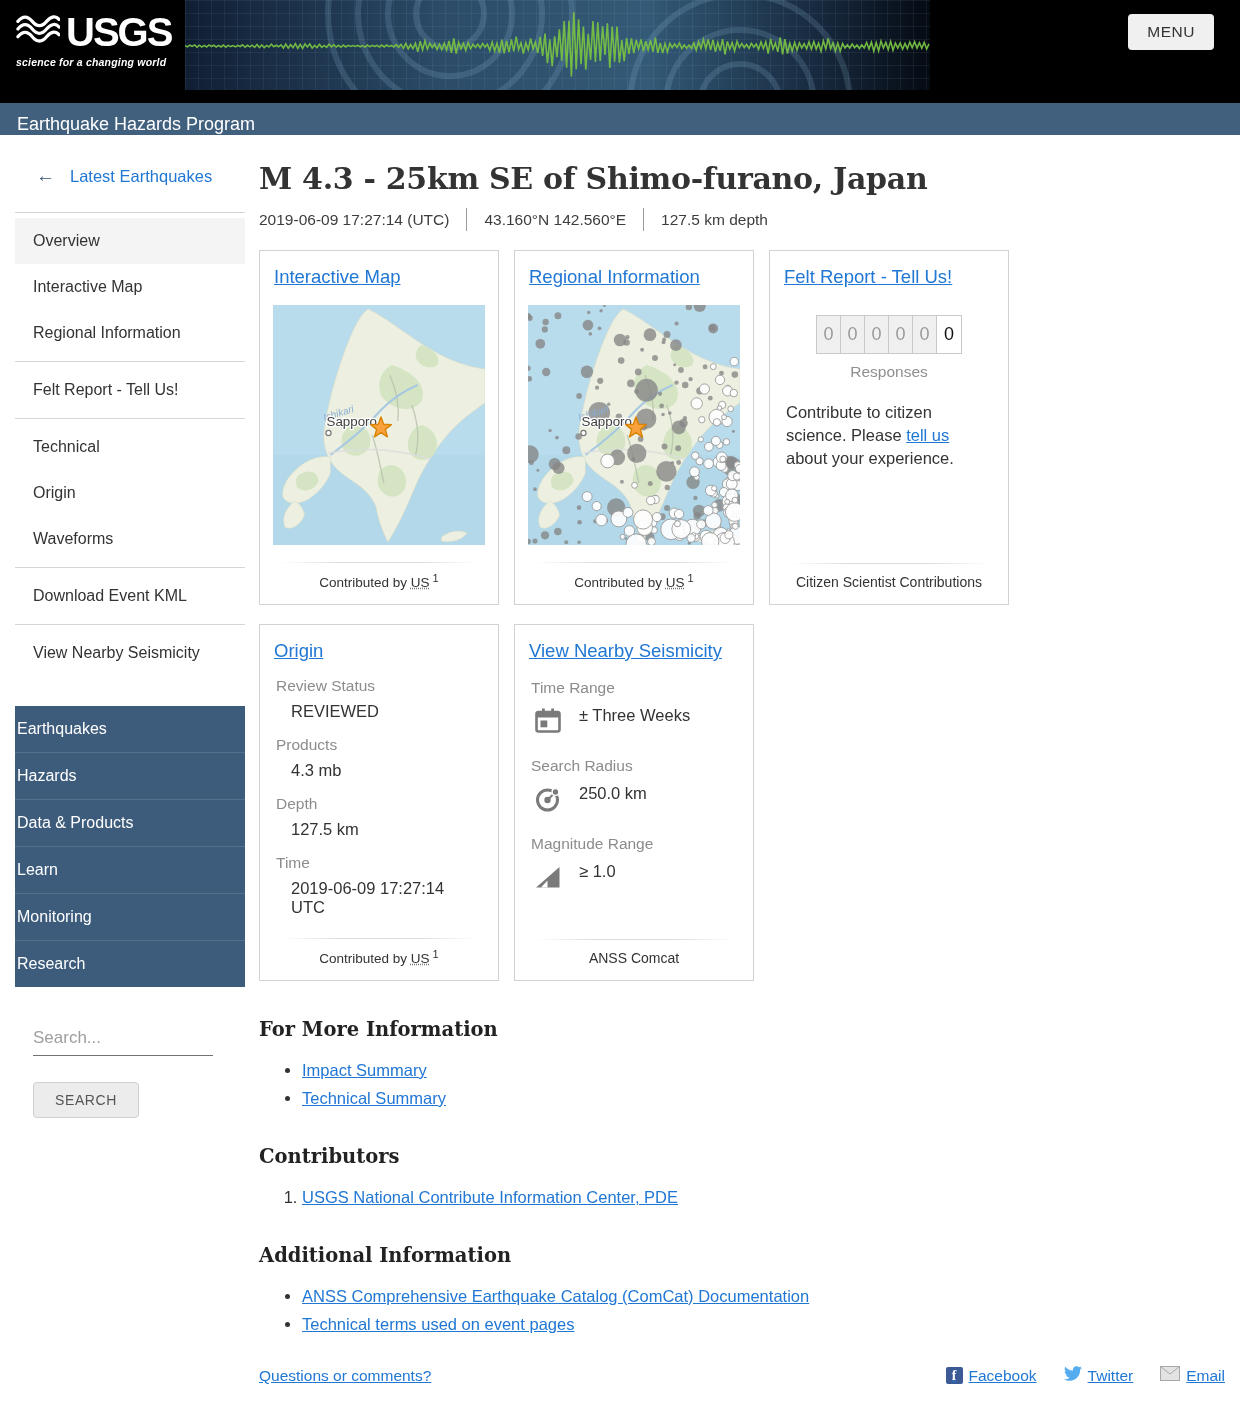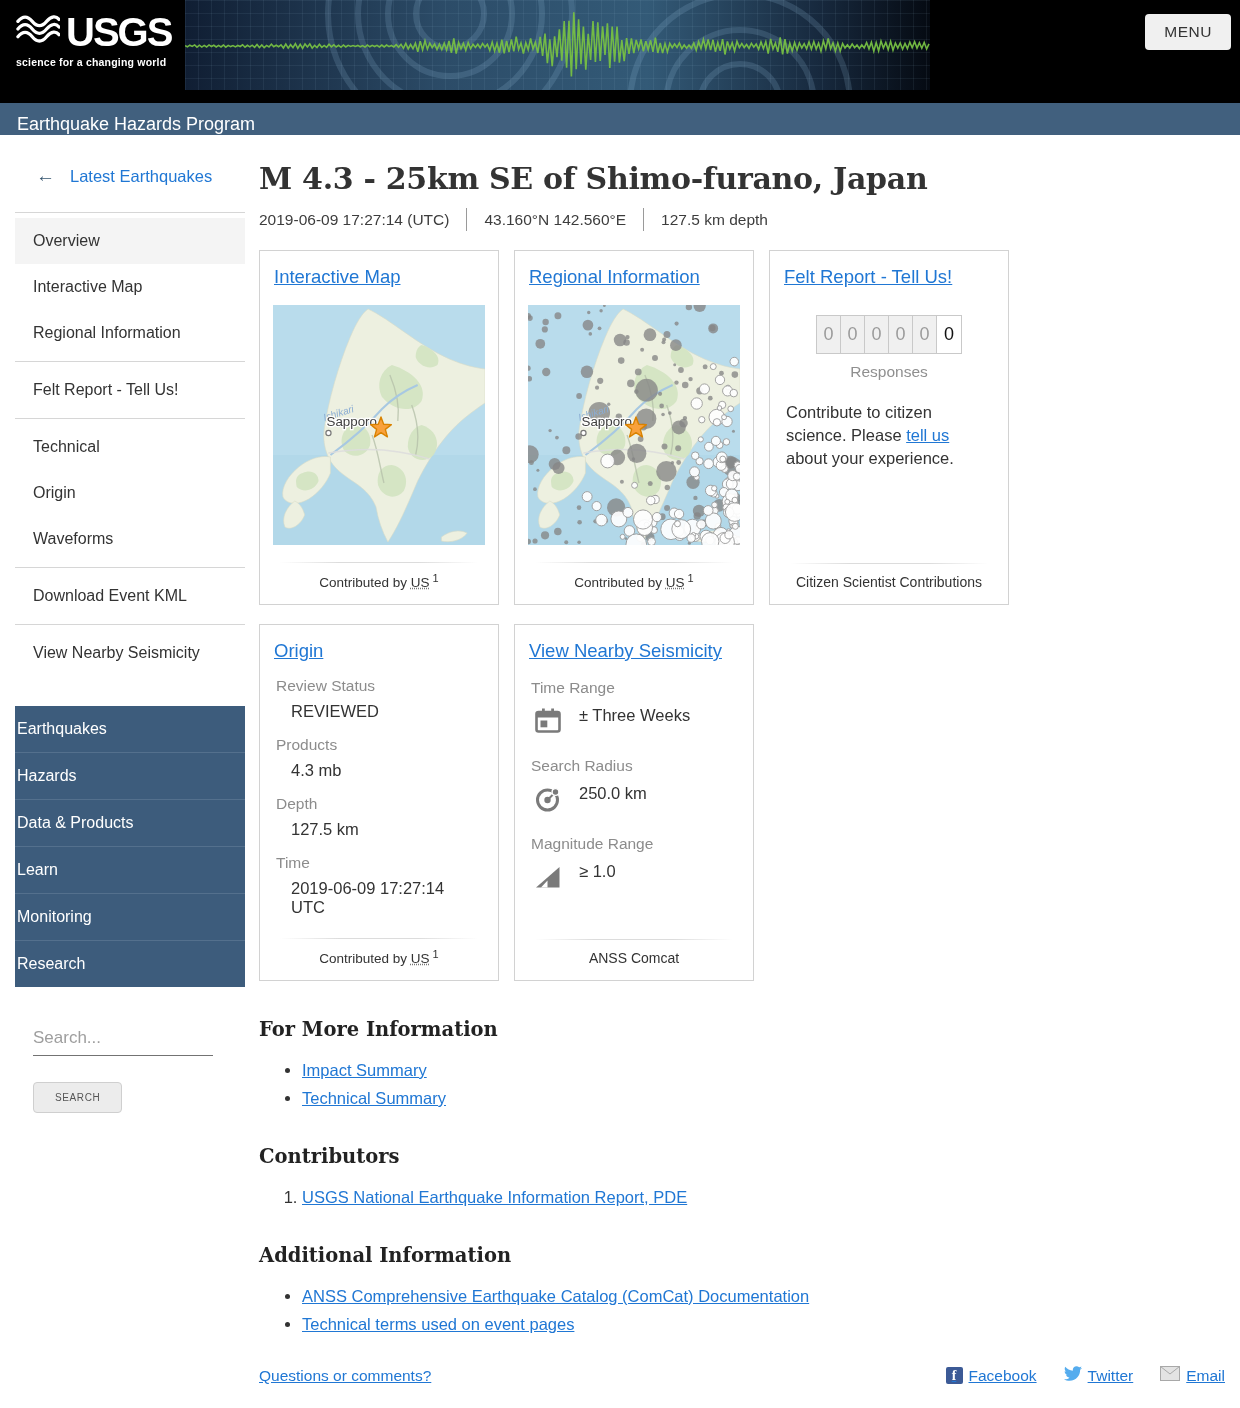--- a/index.html
+++ b/index.html
@@ -9,23 +9,23 @@
     font-family: "Liberation Sans", sans-serif;
     color: #333; font-size: 16px;
   }
   a { color: #2077d4; text-decoration: underline; cursor: pointer; }
 
   
   .site-header { position: relative; height: 103px; background: #000; }
   .logo-block { position: absolute; left: 0; top: 0; width: 185px; height: 90px; padding: 12px 0 0 16px; color: #fff; }
   .logo-row { display: flex; align-items: center; gap: 6px; }
   .logo-text { font-size: 40px; font-weight: 800; letter-spacing: -2px; line-height: 1; }
-  .logo-tagline { font-size: 10.5px; font-weight: bold; margin-top: 4px; letter-spacing: 0.2px; }
+  .logo-tagline { font-size: 10.5px; font-style: italic; font-weight: bold; margin-top: 4px; letter-spacing: 0.2px; }
   .seismo-wrap { position: absolute; left: 185px; top: 0; width: 745px; height: 90px; }
-  .menu-button { position: absolute; right: 9px; top: 14px; background: #f0f0f0; color: #333;
+  .menu-button { position: absolute; right: 26px; top: 14px; background: #f0f0f0; color: #333;
     border: none; border-radius: 4px; padding: 9px 19px; font-size: 15.5px; letter-spacing: 0.5px;
     font-family: "Liberation Sans", sans-serif; cursor: pointer; }
   .program-bar { height: 32px; background: #41607e; color: #fff; font-size: 18px;
     line-height: 43px; padding-left: 17px; }
 
   
   .content { display: flex; align-items: flex-start; min-height: 1208px; }
   .sidebar { width: 230px; flex: none; margin-left: 15px; padding-top: 22px; }
   main { flex: 1; margin: 0 15px 0 14px; }
 
@@ -39,21 +39,21 @@
   .nav-item.active { background: #f4f4f4; }
   .blue-menu { margin-top: 30px; background: #3d5c7c; }
   .blue-item { padding: 14px 2px; font-size: 16px; color: #fff; cursor: pointer;
     border-bottom: 1px solid #54708d; }
   .blue-item:last-child { border-bottom: none; }
   .search-area { padding: 36px 0 0 18px; }
   .search-input { width: 180px; border: none; border-bottom: 1px solid #737373; font-size: 17px;
     padding: 5px 0 7px; outline: none; color: #333; font-family: "Liberation Sans", sans-serif; }
   .search-input::placeholder { color: #9e9e9e; }
   .search-button { margin: 26px 0 0 18px; background: #ececec; border: 1px solid #cfcfcf;
-    border-radius: 4px; padding: 9px 21px; font-size: 10px; color: #555; letter-spacing: 0.6px;
+    border-radius: 4px; padding: 9px 21px; font-size: 14px; color: #555; letter-spacing: 0.6px;
     font-family: "Liberation Sans", sans-serif; cursor: pointer; }
 
   
   .event-title { font-family: "DejaVu Serif", "Liberation Serif", serif; font-size: 30px;
     font-weight: 700; color: #333; margin: 26px 0 12px; letter-spacing: -0.3px; }
   .event-meta { display: flex; align-items: center; font-size: 15.5px; color: #3d3d3d; }
   .meta-sep { width: 1px; height: 23px; background: #9a9a9a; margin: 0 17px; }
 
   
   .cards-row { display: flex; gap: 15px; margin-top: 19px; }
@@ -609,21 +609,21 @@
     </div>
 
     <h2 class="section-heading" data-name="for-more-information-heading">For More Information</h2>
     <ul class="link-list" data-name="more-information-list">
       <li data-name="list-item"><a data-name="impact-summary-link">Impact Summary</a></li>
       <li data-name="list-item"><a data-name="technical-summary-link">Technical Summary</a></li>
     </ul>
 
     <h2 class="section-heading" data-name="contributors-heading">Contributors</h2>
     <ol class="link-list" data-name="contributors-list">
-      <li data-name="list-item"><a data-name="contributor-link">USGS National Earthquake Information Report, PDE</a></li>
+      <li data-name="list-item"><a data-name="contributor-link">USGS National Contribute Information Center, PDE</a></li>
     </ol>
 
     <h2 class="section-heading" data-name="additional-information-heading">Additional Information</h2>
     <ul class="link-list" data-name="additional-information-list">
       <li data-name="list-item"><a data-name="comcat-documentation-link">ANSS Comprehensive Earthquake Catalog (ComCat) Documentation</a></li>
       <li data-name="list-item"><a data-name="technical-terms-link">Technical terms used on event pages</a></li>
     </ul>
 
     <div class="qrow">
       <a data-name="questions-or-comments-link">Questions or comments?</a>

